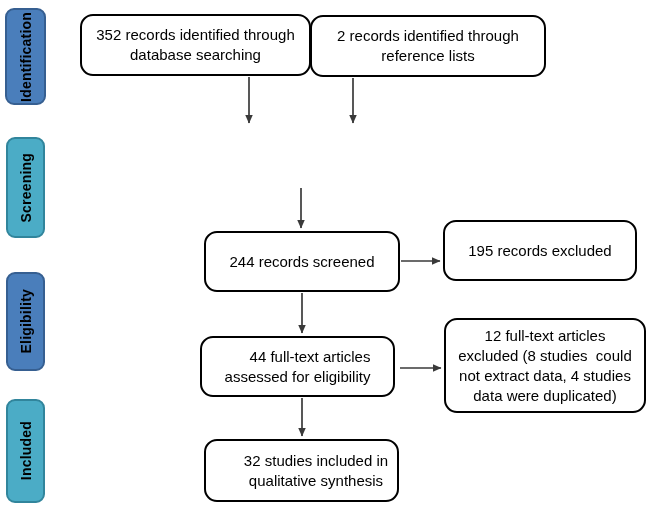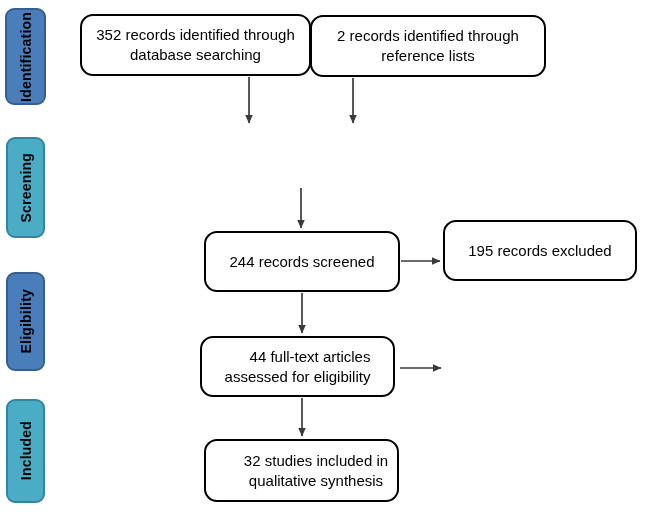--- a/index.html
+++ b/index.html
@@ -113,20 +113,26 @@
 
   <div class="node" style="left:443px; top:220px; width:194px; height:61px;align-items:center;">
     <span class="ntext">195 records excluded</span>
   </div>
 
   <div class="node" style="left:200px; top:336px; width:195px; height:61px;text-align:right;">
     <span class="ntext">44 full-text articles
 assessed for eligibility</span>
   </div>
 
+  <div class="node" style="left:444px; top:318px; width:202px; height:95px;">
+    <span class="ntext">12 full-text articles
+excluded (8 studies  could
+not extract data, 4 studies
+data were duplicated)</span>
+  </div>
 
   <div class="node" style="left:204px; top:439px; width:195px; height:63px;padding-left:29px;">
     <span class="ntext">32 studies included in
 qualitative synthesis</span>
   </div>
 
   <svg class="overlay" width="650" height="512" viewBox="0 0 650 512">
     <defs>
       <marker id="ah" markerWidth="10" markerHeight="9" refX="8.5" refY="4" orient="auto" markerUnits="userSpaceOnUse">
         <path class="arrowhead" d="M0,0 L9,4 L0,8 Z"></path>

